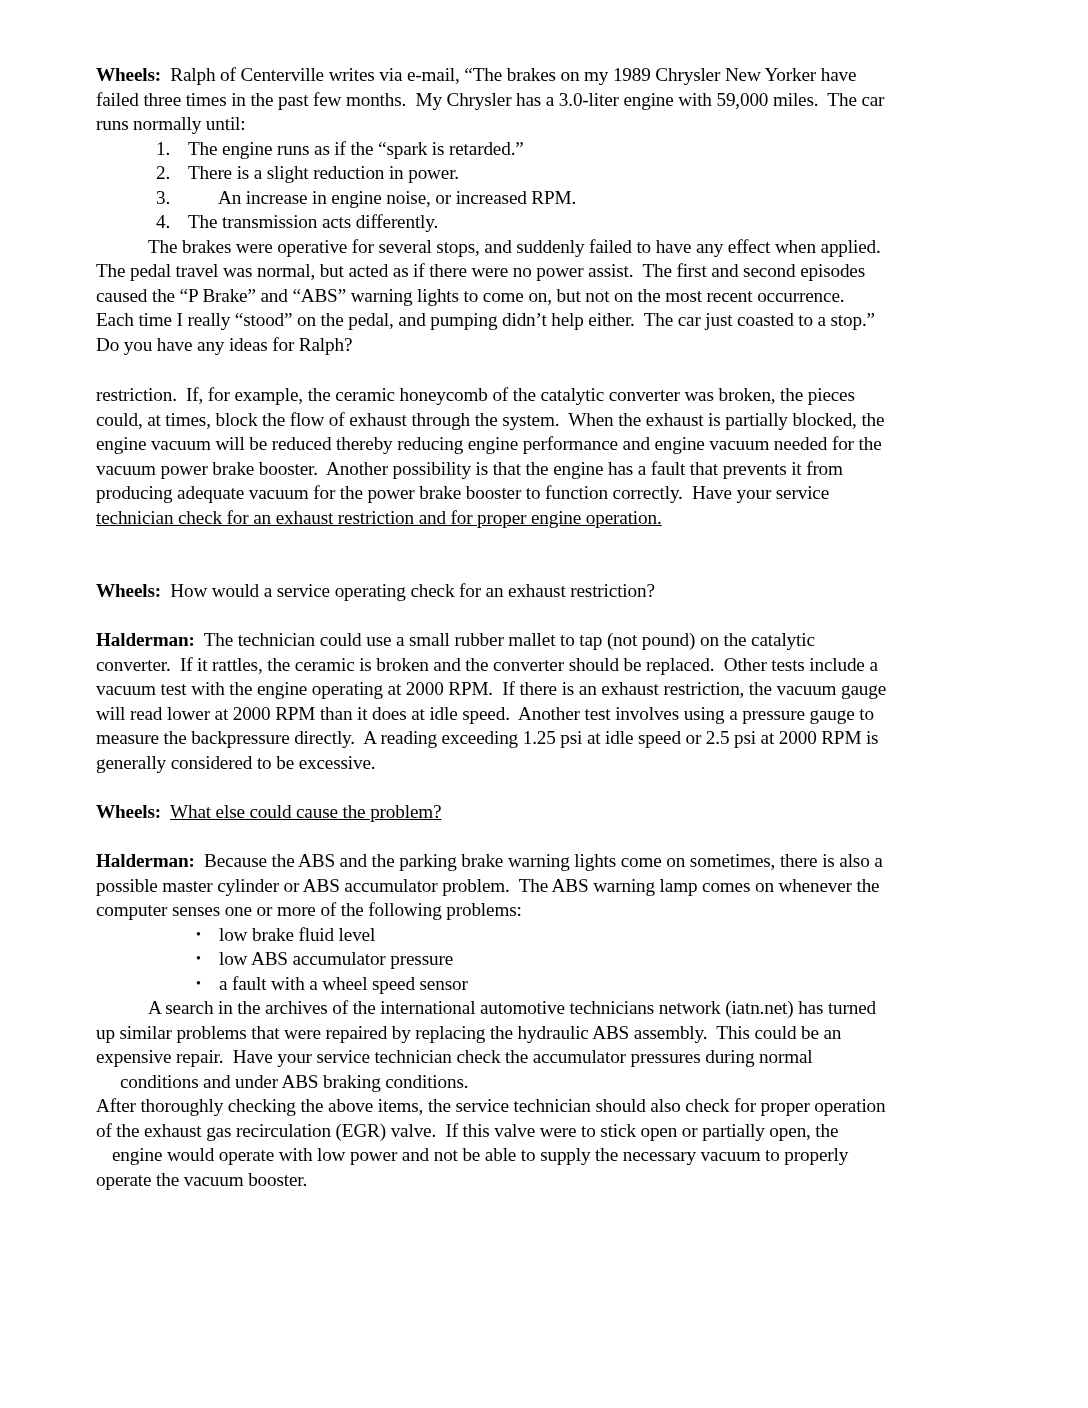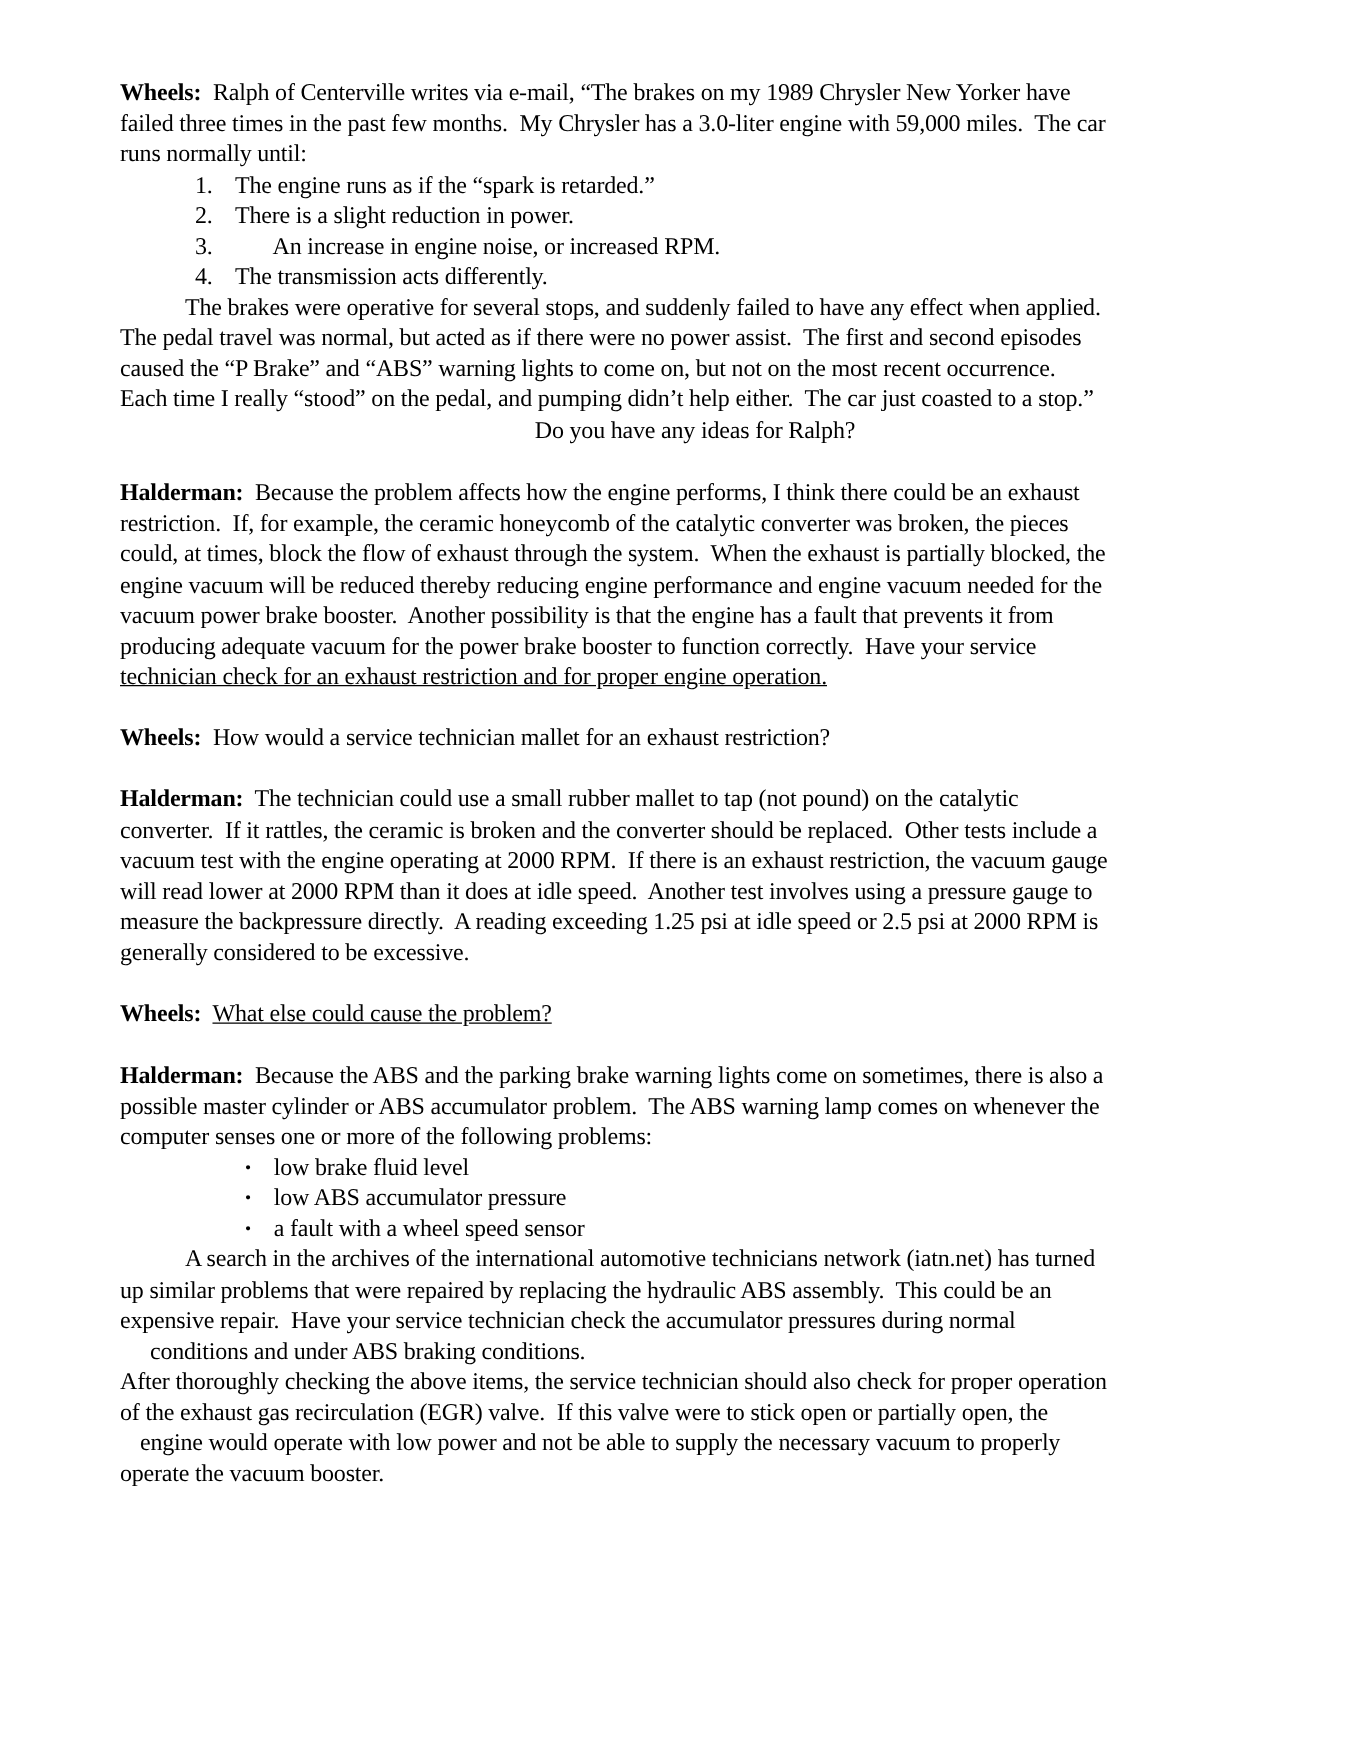--- a/index.html
+++ b/index.html
@@ -33,35 +33,34 @@
     <div>
       <span class="line list-item"><span class="list-num" style="white-space: pre;">1.</span><span style="white-space: pre;">The engine runs as if the “spark is retarded.”</span></span>
       <span class="line list-item"><span class="list-num" style="white-space: pre;">2.</span><span style="white-space: pre;">There is a slight reduction in power.</span></span>
       <span class="line list-item"><span class="list-num" style="white-space: pre;">3.</span><span style="white-space: pre; margin-left: 30px;">An increase in engine noise, or increased RPM.</span></span>
       <span class="line list-item"><span class="list-num" style="white-space: pre;">4.</span><span style="white-space: pre;">The transmission acts differently.</span></span>
     </div>
     <span class="line indent-para" style="white-space: pre;">The brakes were operative for several stops, and suddenly failed to have any effect when applied.</span>
     <span class="line" style="white-space: pre;">The pedal travel was normal, but acted as if there were no power assist.  The first and second episodes</span>
     <span class="line" style="white-space: pre;">caused the “P Brake” and “ABS” warning lights to come on, but not on the most recent occurrence.</span>
     <span class="line" style="white-space: pre;">Each time I really “stood” on the pedal, and pumping didn’t help either.  The car just coasted to a stop.”</span>
-    <span class="line" style="white-space: pre; text-align: center;">Do you have any ideas for Ralph?</span>
+    <span class="line" style="white-space: pre;">Do you have any ideas for Ralph?</span>
   </div>
 
   <div class="block" style="top:383px;">
-    <span class="line"><span class="speaker" style="white-space: pre;">Halderman:</span>&nbsp; <span style="white-space: pre;">Because the problem affects how the engine performs, I think there could be an exhaust</span></span>
     <span class="line" style="white-space: pre;">restriction.  If, for example, the ceramic honeycomb of the catalytic converter was broken, the pieces</span>
     <span class="line" style="white-space: pre;">could, at times, block the flow of exhaust through the system.  When the exhaust is partially blocked, the</span>
     <span class="line" style="white-space: pre;">engine vacuum will be reduced thereby reducing engine performance and engine vacuum needed for the</span>
     <span class="line" style="white-space: pre;">vacuum power brake booster.  Another possibility is that the engine has a fault that prevents it from</span>
     <span class="line" style="white-space: pre;">producing adequate vacuum for the power brake booster to function correctly.  Have your service</span>
     <span class="line" style="white-space: pre; text-decoration: underline;">technician check for an exhaust restriction and for proper engine operation.</span>
   </div>
 
   <div class="block" style="top:579px;">
-    <span class="line"><span class="speaker" style="white-space: pre;">Wheels:</span>&nbsp; <span style="white-space: pre;">How would a service technician mallet for an exhaust restriction?</span></span>
+    <span class="line"><span class="speaker" style="white-space: pre;">Wheels:</span>&nbsp; <span style="white-space: pre;">How would a service operating check for an exhaust restriction?</span></span>
   </div>
 
   <div class="block" style="top:628px;">
     <span class="line"><span class="speaker" style="white-space: pre;">Halderman:</span>&nbsp; <span style="white-space: pre;">The technician could use a small rubber mallet to tap (not pound) on the catalytic</span></span>
     <span class="line" style="white-space: pre;">converter.  If it rattles, the ceramic is broken and the converter should be replaced.  Other tests include a</span>
     <span class="line" style="white-space: pre;">vacuum test with the engine operating at 2000 RPM.  If there is an exhaust restriction, the vacuum gauge</span>
     <span class="line" style="white-space: pre;">will read lower at 2000 RPM than it does at idle speed.  Another test involves using a pressure gauge to</span>
     <span class="line" style="white-space: pre;">measure the backpressure directly.  A reading exceeding 1.25 psi at idle speed or 2.5 psi at 2000 RPM is</span>
     <span class="line" style="white-space: pre;">generally considered to be excessive.</span>
   </div>

